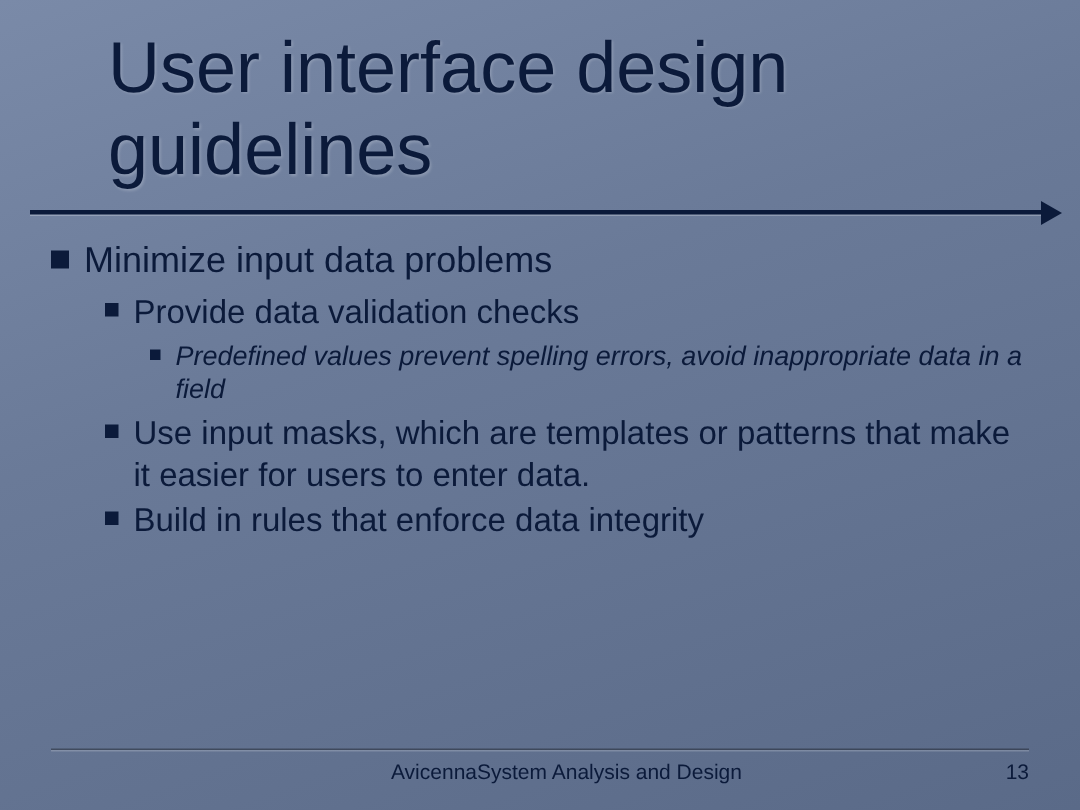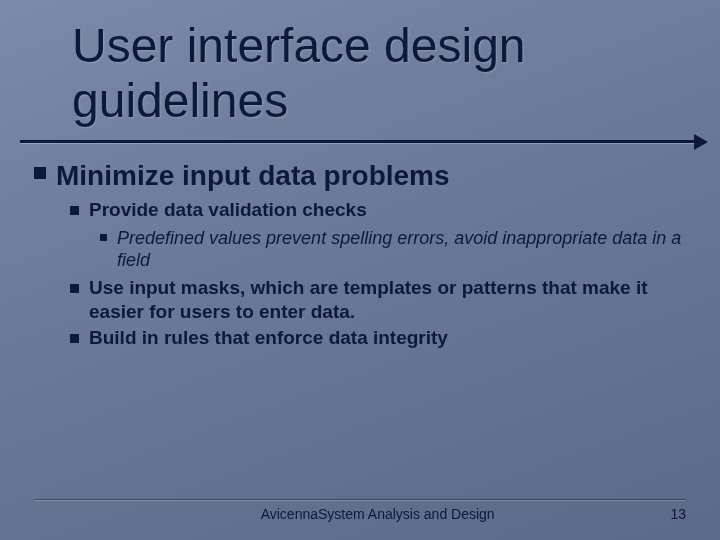--- a/index.html
+++ b/index.html
@@ -59,42 +59,42 @@
     align-items: flex-start;
     margin: 0 0 6px 0;
   }
   .l1 .bullet {
     width: 12px; height: 12px;
     background: #0b1a3a;
     margin: 7px 10px 0 0;
     flex: none;
   }
   .l1 .text {
-    font-weight: bold;
-    font-size: 28px;
+    font-weight: normal;
+    font-size: 24px;
     line-height: 1.15;
   }
   .l2-group {
     margin-left: 36px;
   }
   .l2 {
     display: flex;
     align-items: flex-start;
     margin: 2px 0;
   }
   .l2 .bullet {
     width: 9px; height: 9px;
     background: #0b1a3a;
     margin: 8px 10px 0 0;
     flex: none;
   }
   .l2 .text {
-    font-size: 19px;
+    font-size: 22px;
     line-height: 1.28;
-    font-weight: bold;
+    font-weight: normal;
   }
   .l3-group {
     margin-left: 30px;
     margin-top: 4px;
     margin-bottom: 4px;
   }
   .l3 {
     display: flex;
     align-items: flex-start;
     margin: 2px 0;

